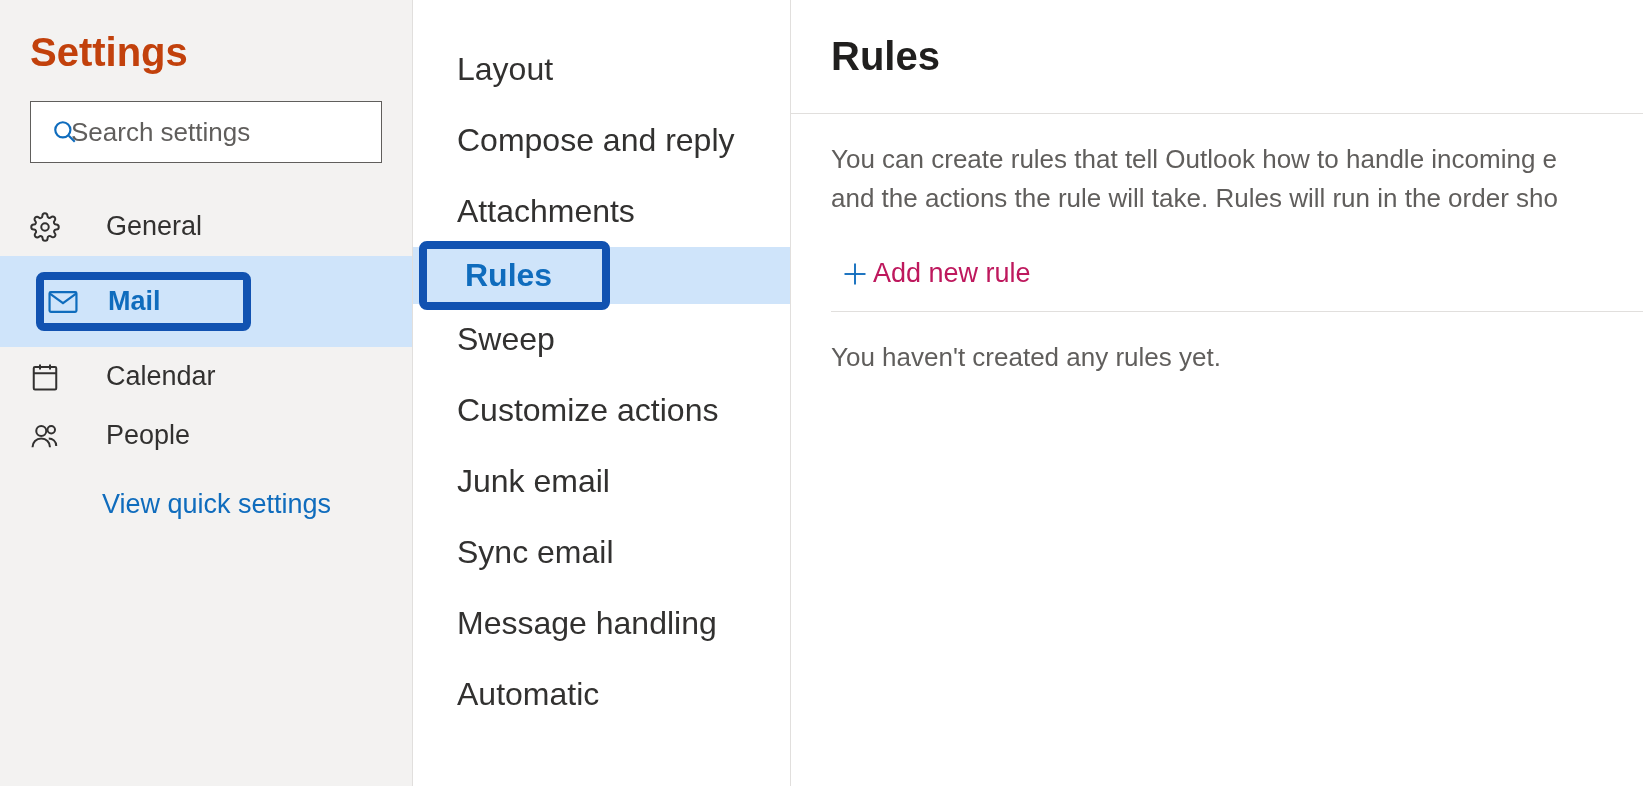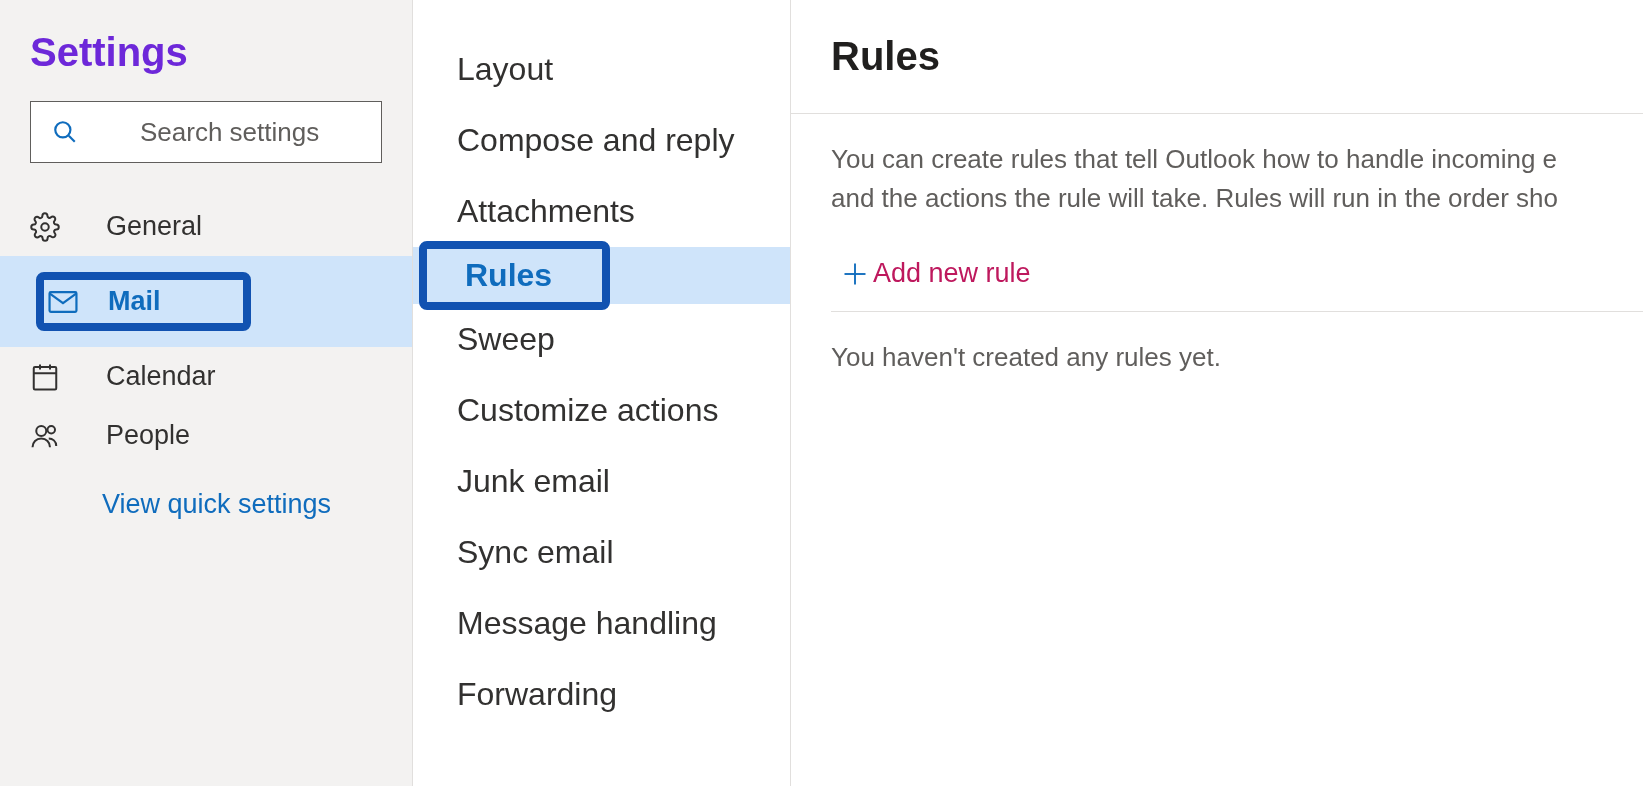--- a/index.html
+++ b/index.html
@@ -16,32 +16,32 @@
       width: 413px;
       background: #f3f2f1;
       padding: 30px 30px 0 30px;
       flex-shrink: 0;
       border-right: 1px solid #e1dfdd;
     }
     .settings-title {
       font-size: 40px;
       font-weight: 700;
       margin-bottom: 26px;
-      color: #6d28d9;
+      color: #c2410c;
     }
     .search-wrap {
       position: relative;
       margin-bottom: 34px;
     }
     .search-input {
       width: 100%;
       height: 62px;
       border: 1.5px solid #605e5c;
       font-size: 26px;
-      padding-left: 109px;
+      padding-left: 40px;
       background: #fff;
       color: #605e5c;
       outline: none;
     }
     .search-input::placeholder { color: #605e5c; }
     .search-icon-wrap {
       position: absolute;
       left: 22px;
       top: 50%;
       transform: translateY(-50%);
@@ -243,21 +243,21 @@
     <li class="sub-item selected-row" style="padding-top:6px;padding-bottom:6px;">
       <span class="inner-highlight">
         <span>Rules</span>
       </span>
     </li>
     <li class="sub-item">Sweep</li>
     <li class="sub-item">Customize actions</li>
     <li class="sub-item">Junk email</li>
     <li class="sub-item">Sync email</li>
     <li class="sub-item">Message handling</li>
-    <li class="sub-item">Forwarding</li>
+    <li class="sub-item">Automatic</li>
   </ul>
 </div>
 
 <div class="right-col">
   <h2 class="rules-title">Rules</h2>
   <hr class="divider">
   <p class="desc">
     <span>You can create rules that tell Outlook how to handle incoming e</span><br>
     <span>and the actions the rule will take. Rules will run in the order sho</span>
   </p>

